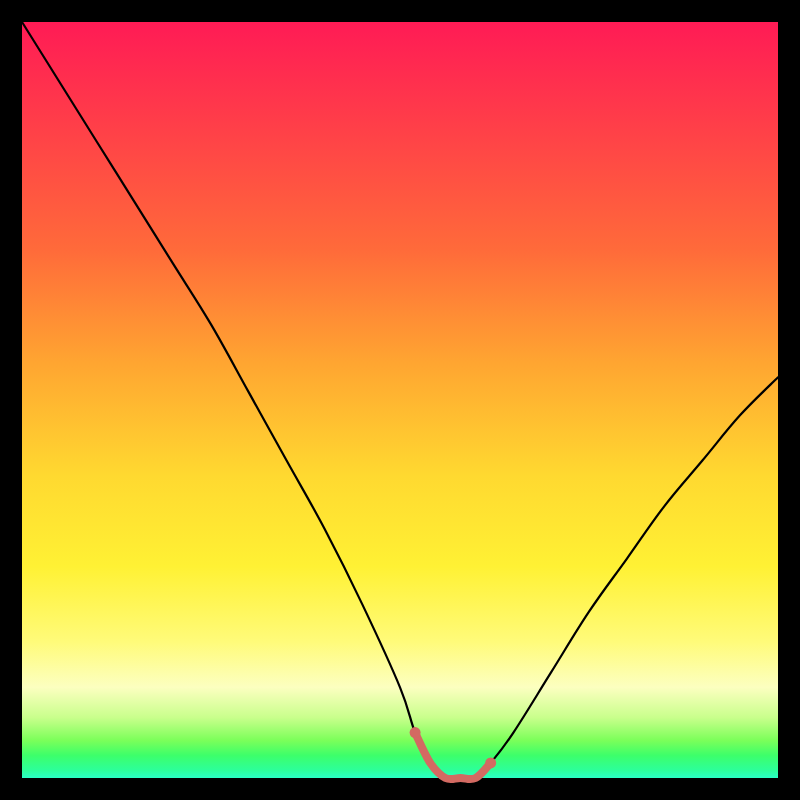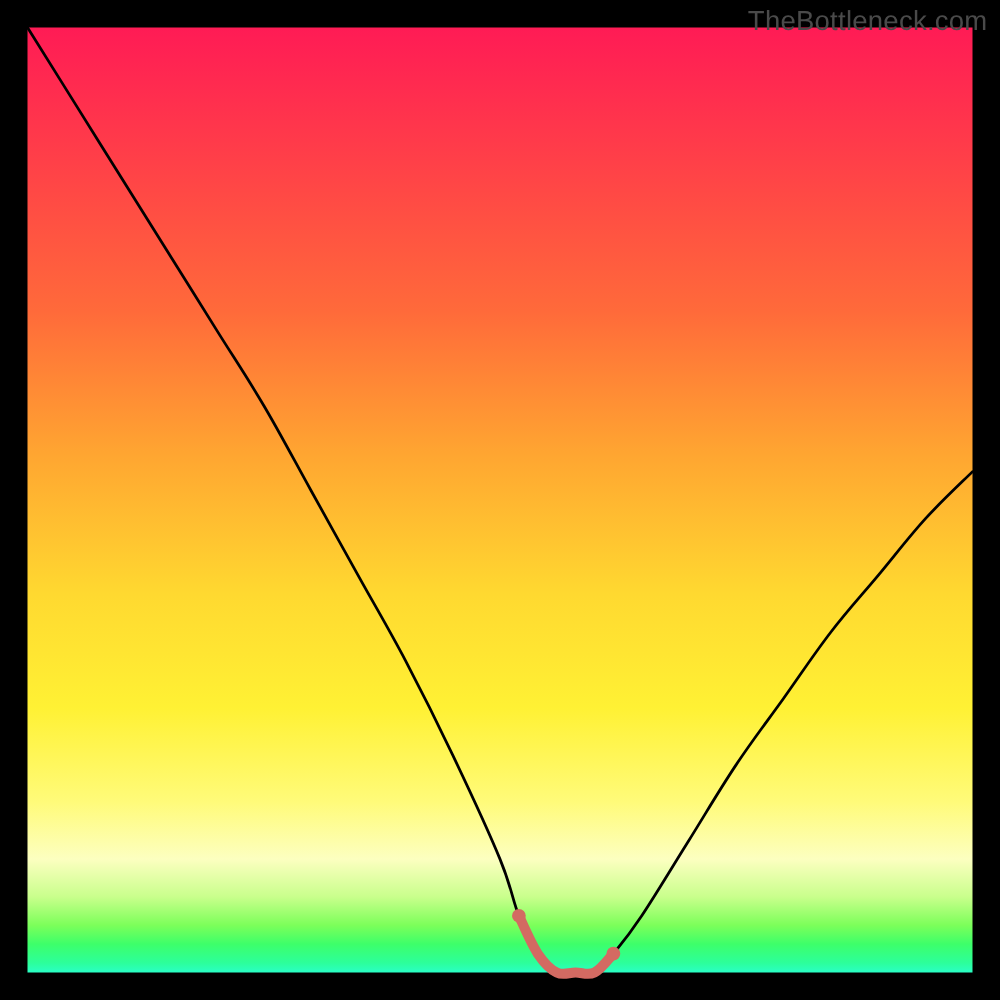--- a/index.html
+++ b/index.html
@@ -69,14 +69,13 @@
   <div class="plot">
 
     <svg class="curve" viewBox="0 0 756 756" preserveAspectRatio="none">
       <path d="M 0 0 C 6.8 10.9, 24.2 38.7, 37.8 60.5 C 51.4 82.3, 62.0 99.2, 75.6 121.0 C 89.2 142.7, 99.8 159.7, 113.4 181.4 C 127.0 203.2, 137.6 220.1, 151.2 241.9 C 164.8 263.7, 175.4 279.3, 189.0 302.4 C 202.6 325.5, 213.2 345.9, 226.8 370.4 C 240.4 394.9, 251.0 414.0, 264.6 438.5 C 278.2 463.0, 288.8 480.7, 302.4 506.5 C 316.0 532.4, 326.6 553.5, 340.2 582.1 C 353.8 610.7, 368.5 642.1, 378.0 665.3 C 387.5 688.4, 387.7 697.0, 393.1 710.6 C 398.6 724.2, 402.8 732.7, 408.2 740.9 C 413.7 749.0, 417.9 753.3, 423.4 756.0 C 428.8 758.7, 433.0 756.0, 438.5 756.0 C 443.9 756.0, 448.2 758.7, 453.6 756.0 C 459.0 753.3, 461.9 749.0, 468.7 740.9 C 475.5 732.7, 480.5 727.0, 491.4 710.6 C 502.3 694.3, 515.6 671.9, 529.2 650.2 C 542.8 628.4, 553.4 610.1, 567.0 589.7 C 580.6 569.3, 591.2 555.8, 604.8 536.8 C 618.4 517.7, 629.0 501.5, 642.6 483.8 C 656.2 466.1, 666.8 454.8, 680.4 438.5 C 694.0 422.2, 704.6 408.1, 718.2 393.1 C 731.8 378.2, 749.2 362.1, 756.0 355.3" fill="none" stroke="#000" stroke-width="2.2" stroke-linecap="round" stroke-linejoin="round"></path>
       <path d="M 393.12 710.64 C 395.8 716.1, 402.8 732.7, 408.2 740.9 C 413.7 749.0, 417.9 753.3, 423.4 756.0 C 428.8 758.7, 433.0 756.0, 438.5 756.0 C 443.9 756.0, 448.2 758.7, 453.6 756.0 C 459.0 753.3, 466.0 743.6, 468.7 740.9" fill="none" stroke="#d36a62" stroke-width="8" stroke-linecap="round" stroke-linejoin="round"></path>
       <circle cx="393.1" cy="710.6" r="5.5" fill="#d36a62"></circle>
       <circle cx="468.7" cy="740.9" r="5.5" fill="#d36a62"></circle>
     </svg>
 
   </div>
-  <div class="watermark">TheBottleneck.com</div>
 </div>
 
 </body></html>

